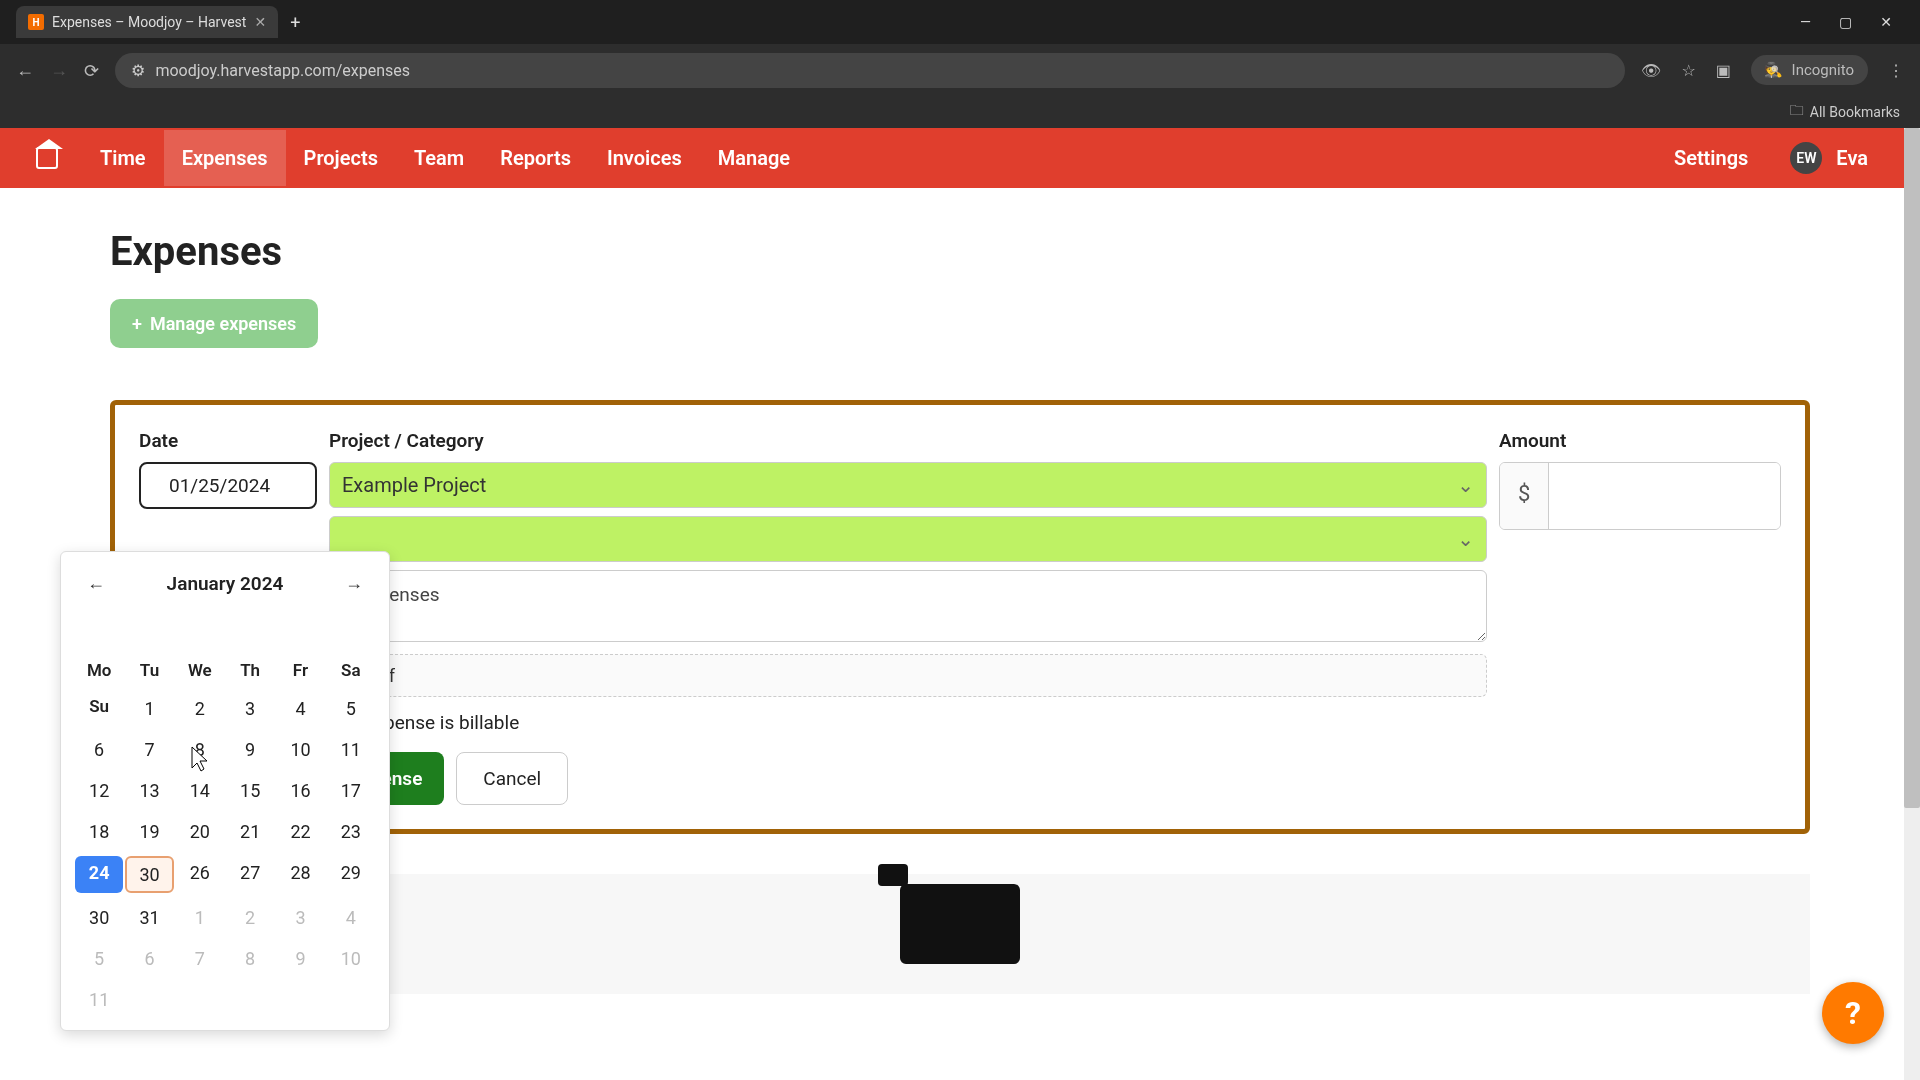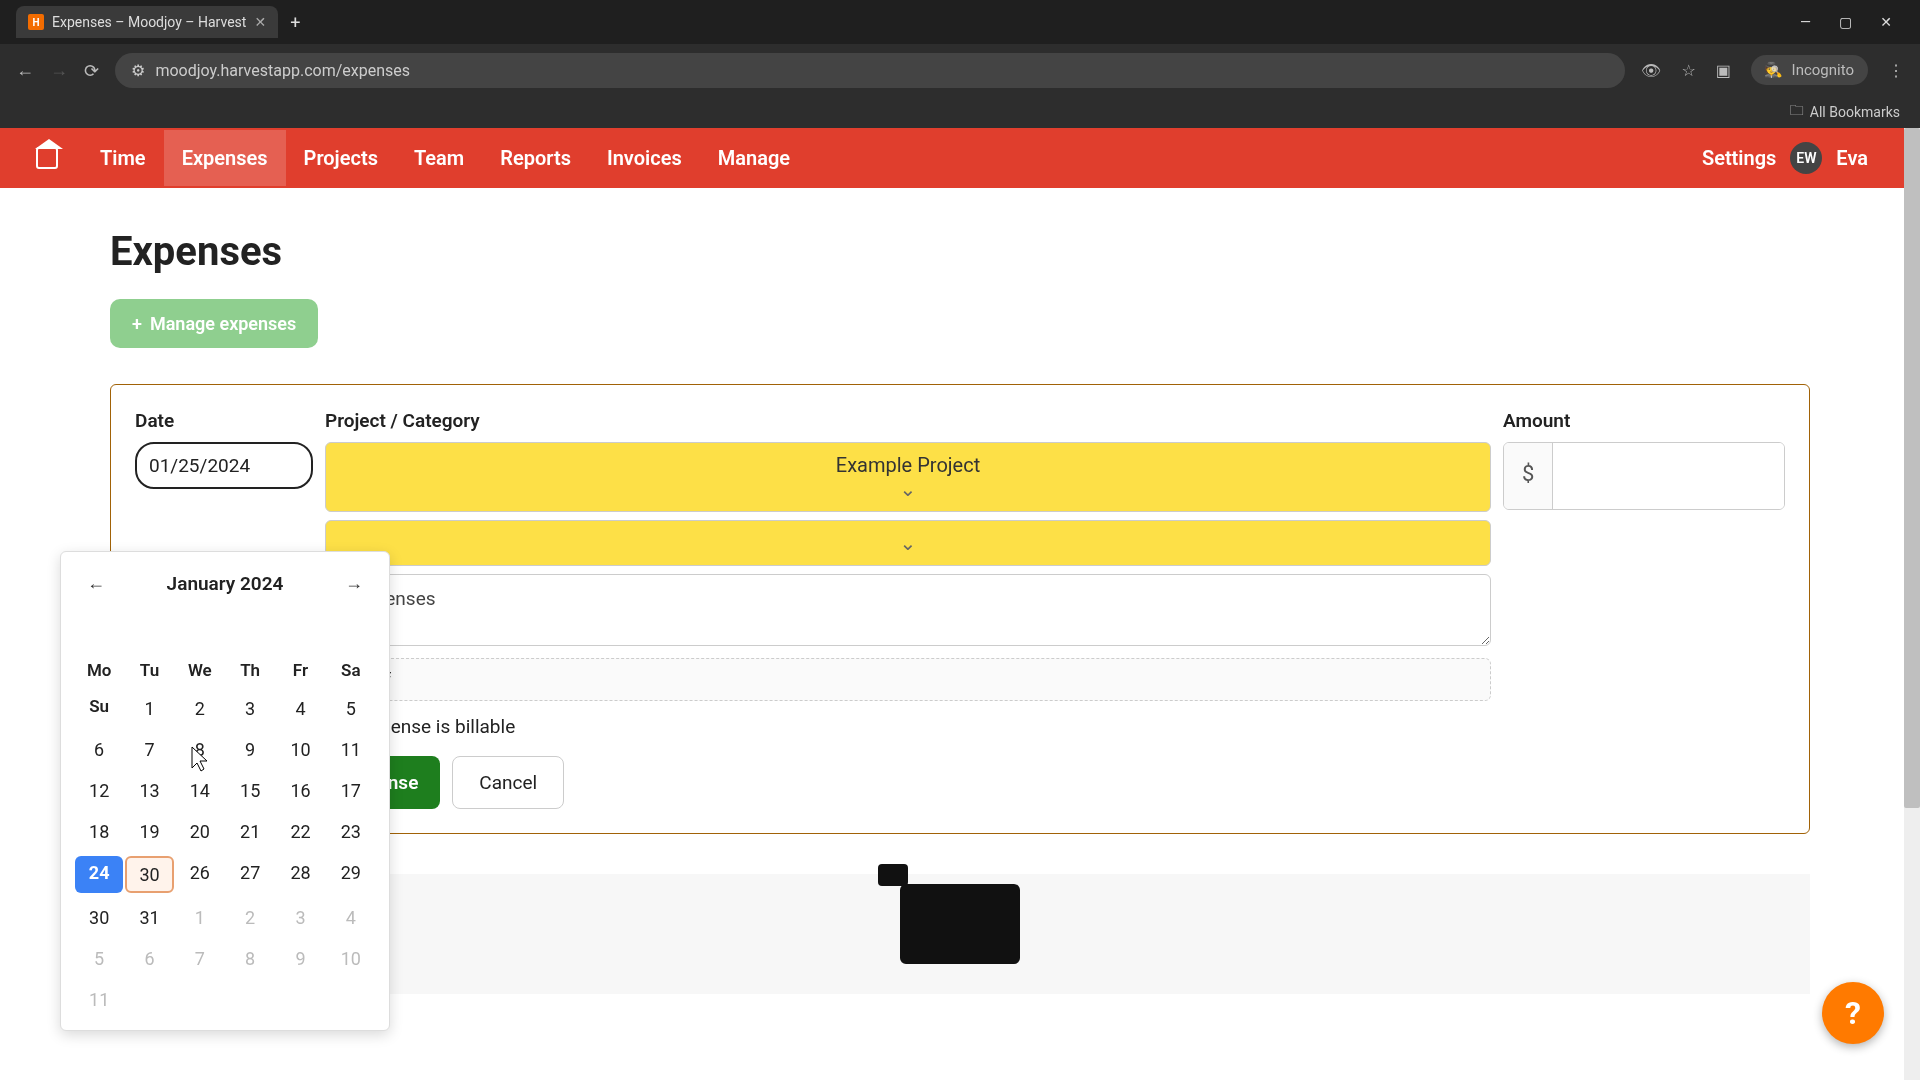--- a/index.html
+++ b/index.html
@@ -25,34 +25,34 @@
 .bookmarks-bar { display: flex; justify-content: flex-end; align-items: center; height: 32px; padding: 0 20px; color: #ccc; font-size: 14px; gap: 6px; }
 
 
 .app { background: #fff; height: calc(1080px - 128px); overflow: auto; position: relative; }
 .top-nav { background: #e03e2d; display: flex; align-items: center; padding: 0 36px; height: 60px; width: calc(100% - 16px); }
 .nav-home { width: 22px; height: 22px; border: 2px solid #fff; border-radius: 3px; position: relative; margin-right: 24px; }
 .nav-home:before { content:""; position:absolute; top:-10px; left:-3px; width:0; height:0; border-left:14px solid transparent; border-right:14px solid transparent; border-bottom:10px solid #fff; }
 .nav-item { color: #fff; font-size: 20px; font-weight: 600; padding: 16px 18px; cursor: pointer; }
 .nav-item.active { background: rgba(255,255,255,0.18); }
 .nav-right { margin-left: auto; display: flex; align-items: center; gap: 14px; color: #fff; font-size: 20px; font-weight: 600; }
-.avatar { width: 32px; height: 32px; border-radius: 50%; background: #444; color:#fff; display:flex; align-items:center; justify-content:center; font-size:14px; font-weight:600; }
+.avatar { width: 32px; height: 32px; border-radius: 50%; background: #444; color:#fff; display:flex; align-items:center; justify-content:center; font-size:14px; font-weight:600;margin-left:28px; }
 
 .content { padding: 40px 110px; }
 .page-title { font-size: 40px; font-weight: 700; color: #222; margin-bottom: 24px; }
 .track-btn { background: #8fcf8f; color: #fff; border: none; border-radius: 10px; padding: 14px 22px; font-size: 18px; font-weight: 600; display: inline-flex; align-items: center; gap: 8px; cursor: pointer; }
 
-.expense-card { border: 1px solid #a16207; border-radius: 6px; padding: 24px; margin-top: 36px; background: #fff; }
+.expense-card { border: 5px solid #a16207; border-radius: 6px; padding: 24px; margin-top: 52px; background: #fff; }
 .row1 { display: flex; gap: 12px; align-items: flex-start; }
 .col-date { width: 178px; }
 .col-project { flex: 1; }
 .col-amount { width: 282px; }
 .label { font-size: 19px; font-weight: 600; color: #222; margin-bottom: 10px; }
-.date-input { width: 100%; border: 2px solid #222; border-radius: 19px; padding: 10px 12px; font-size: 19px; color: #222; }
-.select { width: 100%; border: 1px solid #ccc; border-radius: 6px; padding: 10px 12px; font-size: 20px; color: #333; display: flex; justify-content: space-between; align-items: center; background: #fde047; margin-bottom: 8px; flex-direction: column; }
+.date-input { width: 100%; border: 2px solid #222; border-radius: 8px; padding: 10px 28px; font-size: 19px; color: #222; }
+.select { width: 100%; border: 1px solid #ccc; border-radius: 6px; padding: 10px 12px; font-size: 20px; color: #333; display: flex; justify-content: space-between; align-items: center; background: #bef264; margin-bottom: 8px; }
 .chev { color: #666; }
 .amount-box { display: flex; border: 1px solid #ccc; border-radius: 6px; overflow: hidden; }
 .amount-currency { padding: 18px 18px; font-size: 22px; color: #555; border-right: 1px solid #ccc; background:#fafafa; }
 .amount-value { flex: 1; padding: 18px; font-size: 26px; font-weight: 700; text-align: right; color: #222; border: none; }
 .notes { width: 100%; border: 1px solid #ccc; border-radius: 6px; padding: 12px; font-size: 19px; color: #444; min-height: 56px; resize: vertical; }
 .file-row { border: 1px dashed #ccc; border-radius: 6px; padding: 10px 14px; font-size: 18px; color: #333; background: #fafafa; margin-top:8px;}
 .billable-row { margin-top: 14px; font-size: 19px; color: #222; display: flex; align-items: center; gap: 8px; }
 .actions { margin-top: 18px; display: flex; gap: 12px; }
 .save-btn { background: #1e7e1e; color: #fff; border: none; border-radius: 8px; padding: 14px 22px; font-size: 19px; font-weight: 600; cursor: pointer; }
 .cancel-btn { background: #fff; border: 1px solid #ccc; border-radius: 8px; padding: 14px 26px; font-size: 19px; color: #222; cursor: pointer; }

